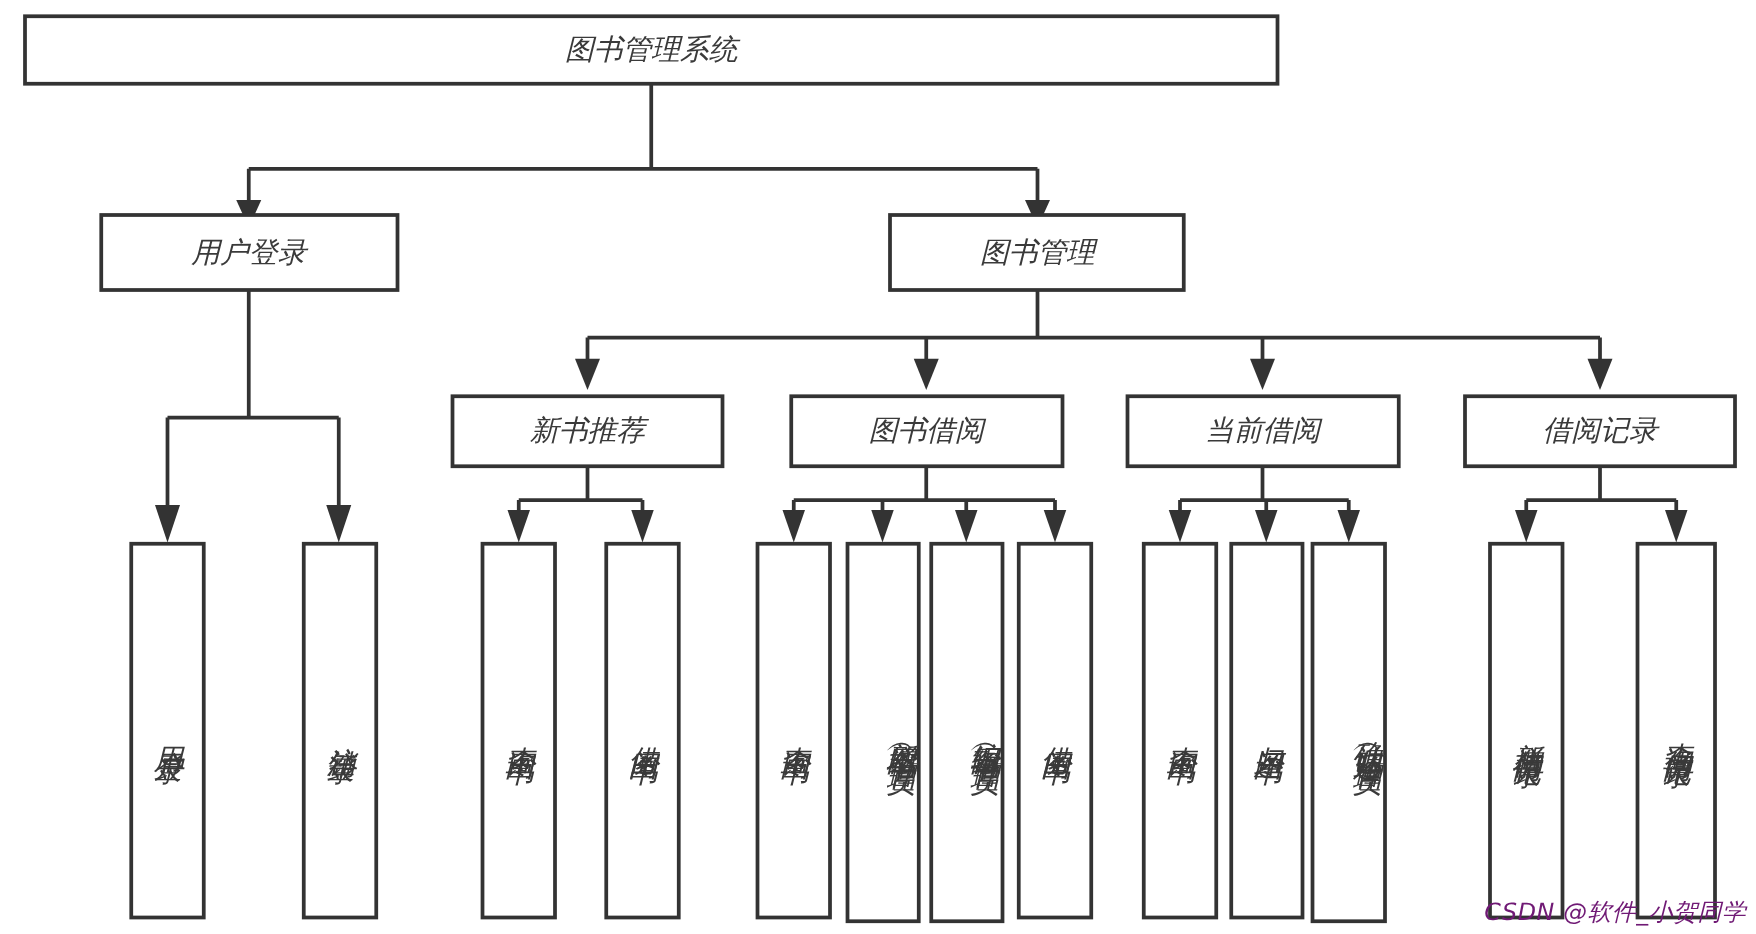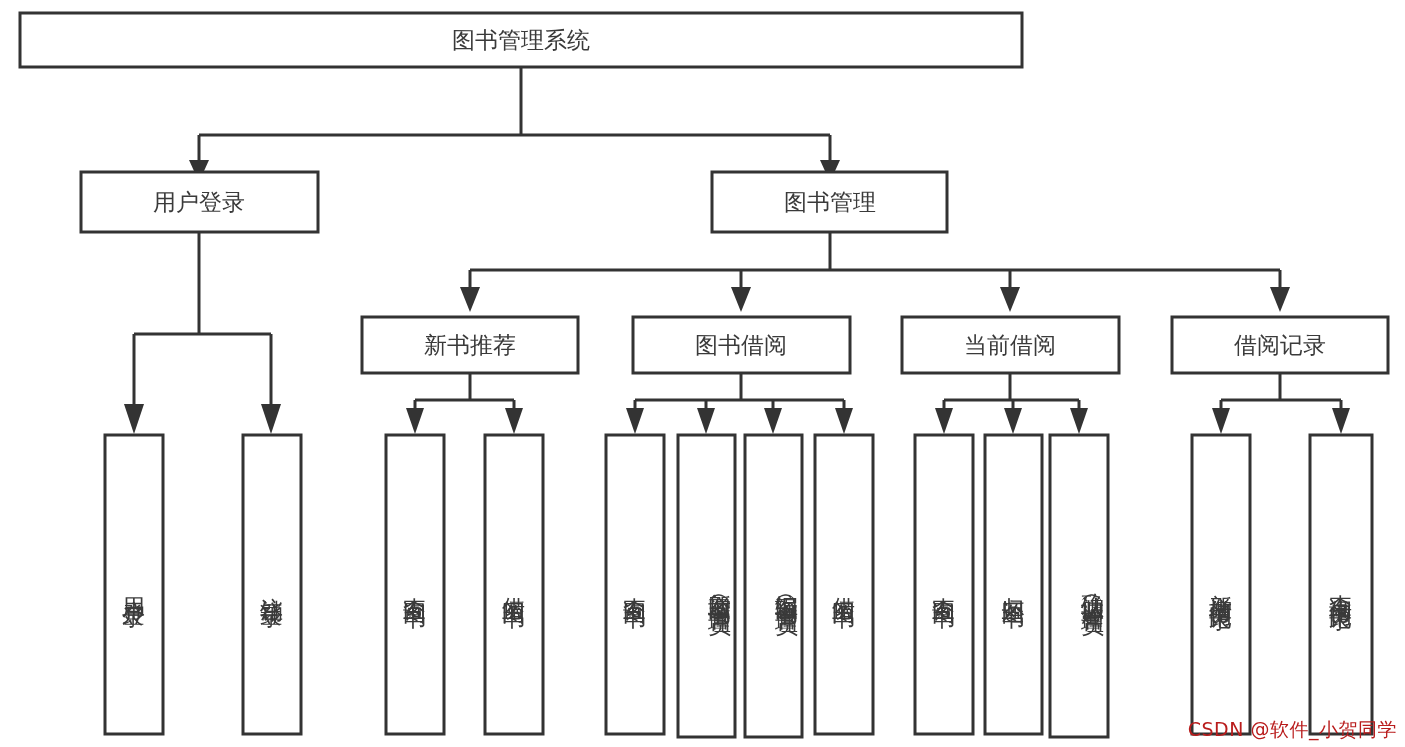--- a/index.html
+++ b/index.html
@@ -11,20 +11,21 @@
     width: 1405px;
     height: 747px;
     font-family: "DejaVu Sans", "Liberation Sans", sans-serif;
     overflow: hidden;
   }
   #diagram-root {
     position: relative;
     width: 1405px;
     height: 747px;
     background: #ffffff;
+    font-style: italic;
   }
   svg#diagram-svg {
     position: absolute;
     left: 0;
     top: 0;
     width: 1405px;
     height: 747px;
     display: block;
   }
   .node-box {
@@ -59,21 +60,21 @@
     text-orientation: upright;
     letter-spacing: 3px;
     white-space: nowrap;
     text-align: center;
     pointer-events: none;
   }
   .watermark {
     position: absolute;
     right: 8px;
     bottom: 4px;
-    color: #b91c1c;
+    color: #701a75;
     font-family: "DejaVu Sans", "Liberation Sans", sans-serif;
     font-size: 19px;
     white-space: nowrap;
     letter-spacing: 0.5px;
   }
 </style>
 </head>
 <body>
 
 <div id="diagram-root">

